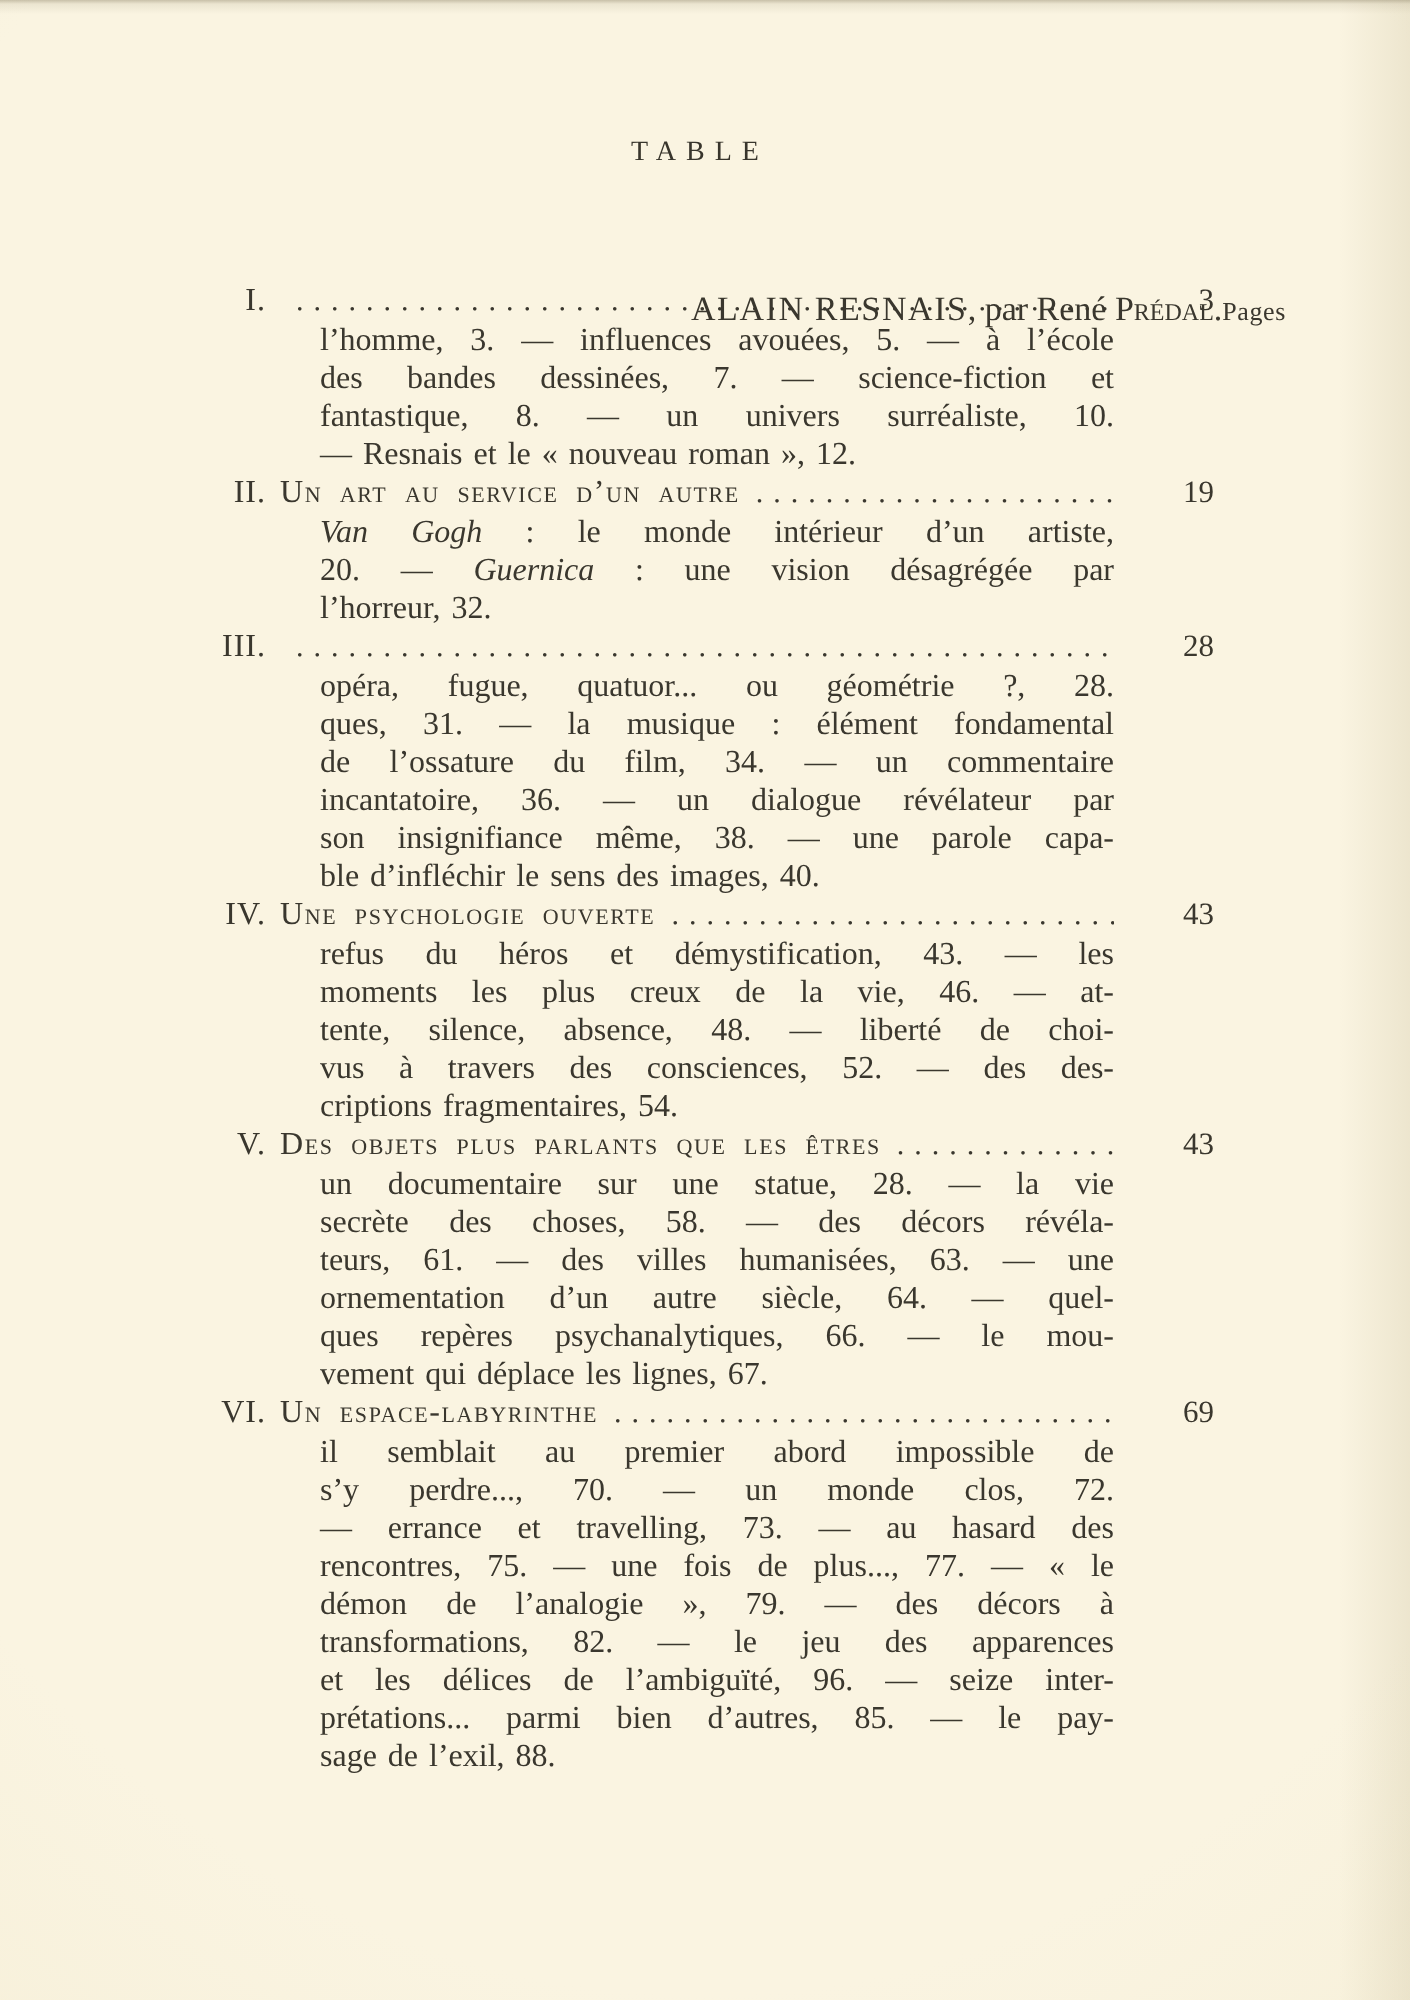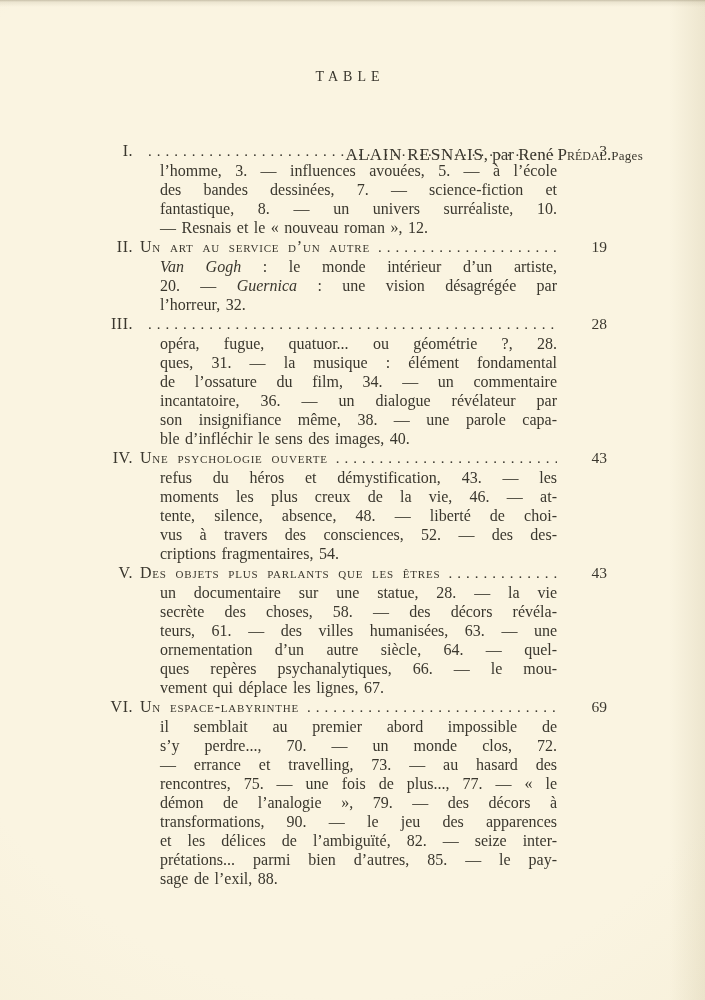--- a/index.html
+++ b/index.html
@@ -163,21 +163,21 @@
         <span class="sec-title">Un espace-labyrinthe</span>
         <span class="leaders">................................................................................</span>
         <span class="pagenum">69</span>
       </div>
       <div class="sec-body">
           <div class="line"><span>il semblait au premier abord impossible de</span></div>
           <div class="line"><span>s’y perdre..., 70. — un monde clos, 72.</span></div>
           <div class="line"><span>— errance et travelling, 73. — au hasard des</span></div>
           <div class="line"><span>rencontres, 75. — une fois de plus..., 77. — « le</span></div>
           <div class="line"><span>démon de l’analogie », 79. — des décors à</span></div>
-          <div class="line"><span>transformations, 90. — le jeu des apparences</span></div>
-          <div class="line"><span>et les délices de l’ambiguïté, 82. — seize inter-</span></div>
+          <div class="line"><span>transformations, 82. — le jeu des apparences</span></div>
+          <div class="line"><span>et les délices de l’ambiguïté, 96. — seize inter-</span></div>
           <div class="line"><span>prétations... parmi bien d’autres, 85. — le pay-</span></div>
           <div class="line last"><span>sage de l’exil, 88.</span></div>
         </div>
     </div>
   </div>
 
 </div>
 
 </body></html>

